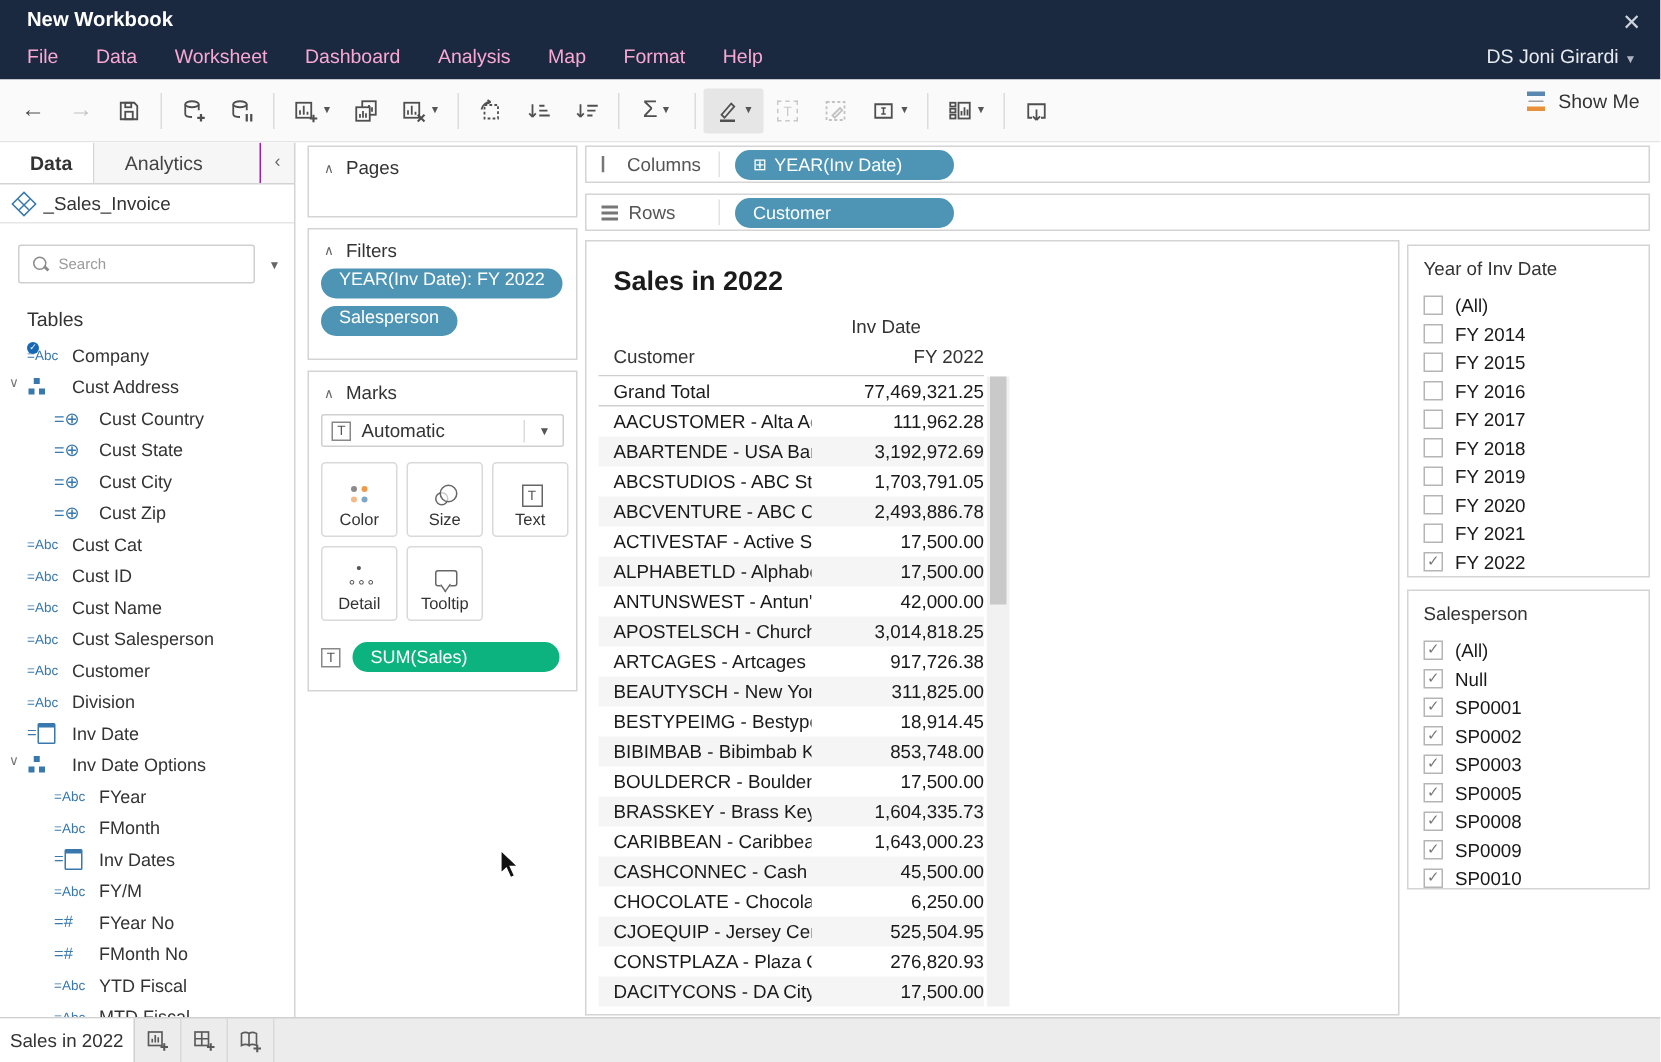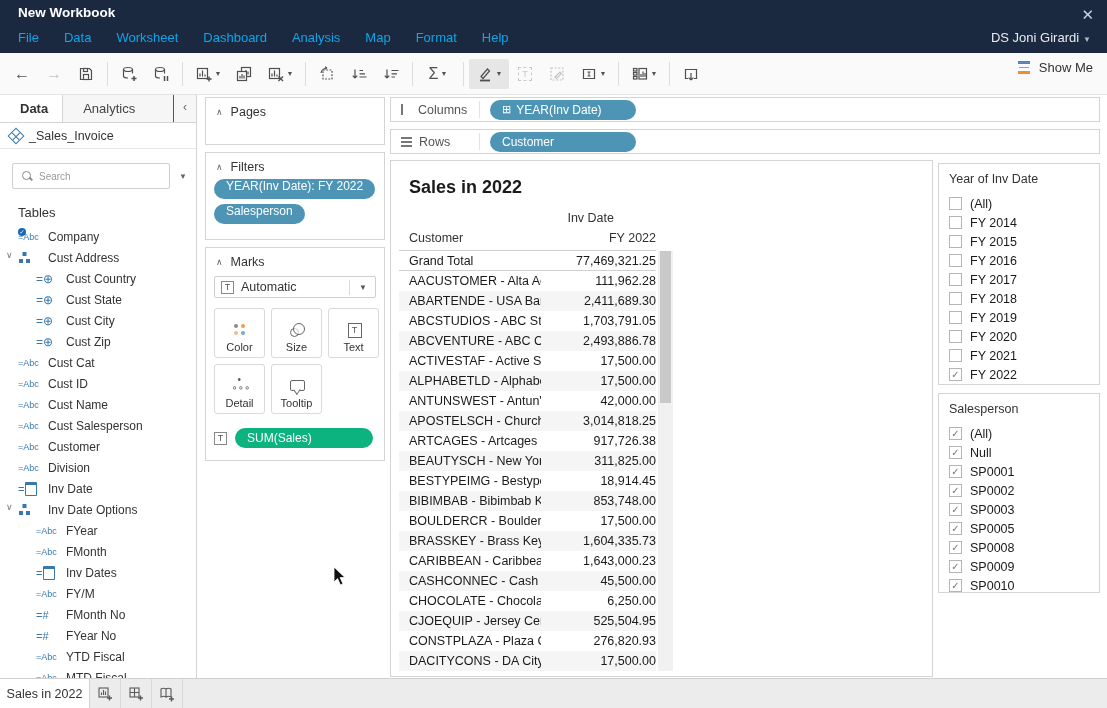--- a/index.html
+++ b/index.html
@@ -5,21 +5,21 @@
   * { margin:0; padding:0; box-sizing:border-box; }
   html,body { width:1107px; height:708px; overflow:hidden;
     font-family:"Liberation Sans", sans-serif; background:#fff; color:#333; }
   #app { position:relative; width:1107px; height:708px; }
 
   
   .titlebar { position:absolute; left:0; top:0; width:1107px; height:53px; background:#1b2940; }
   .wb-title { position:absolute; left:18px; top:5px; color:#fff; font-weight:bold; font-size:13.5px; }
   .close-btn { position:absolute; right:13px; top:6px; color:#cdd3dd; font-size:15px; cursor:default; }
   .menus { position:absolute; left:18px; top:30px; display:flex; gap:25px; }
-  .menu-item { color:#0ea5e9; font-size:13px; }
+  .menu-item { color:#f9a8d4; font-size:13px; }
   .account { position:absolute; right:16px; top:30px; color:#e7eaf0; font-size:13px; }
   .account .caret { font-size:8px; color:#aeb6c4; margin-left:4px; }
 
   
   .toolbar { position:absolute; left:0; top:53px; width:1107px; height:42px; background:#fafafa;
     border-bottom:1px solid #e4e4e4; display:flex; align-items:center; padding-left:6px; }
   .tbtn { width:32px; height:30px; display:flex; align-items:center; justify-content:center; border-radius:2px; position:relative; }
   .tbtn.wide { width:40px; }
   .tbtn svg { stroke:#4f4f4f; fill:none; stroke-width:1.2; }
   .tbtn.disabled svg, .tbtn.disabled .glyph { opacity:.32; }
@@ -440,27 +440,27 @@
           </div>
           <div class="field icon-abc ind-1">
 
             <span class="ficon"></span>
             <span class="flabel">FY/M</span>
 
           </div>
           <div class="field icon-num ind-1">
 
             <span class="ficon"></span>
+            <span class="flabel">FYear No</span>
+
+          </div>
+          <div class="field icon-num ind-1">
+
+            <span class="ficon"></span>
             <span class="flabel">FMonth No</span>
-
-          </div>
-          <div class="field icon-num ind-1">
-
-            <span class="ficon"></span>
-            <span class="flabel">FYear No</span>
 
           </div>
           <div class="field icon-abc ind-1">
 
             <span class="ficon"></span>
             <span class="flabel">YTD Fiscal</span>
 
           </div>
           <div class="field icon-abc ind-1">
 
@@ -562,21 +562,21 @@
       <div class="trow total">
             <span class="tcust">Grand Total</span>
             <span class="tval">77,469,321.25</span>
           </div>
           <div class="trow">
             <span class="tcust">AACUSTOMER - Alta Ace</span>
             <span class="tval">111,962.28</span>
           </div>
           <div class="trow">
             <span class="tcust">ABARTENDE - USA Barte..</span>
-            <span class="tval">2,411,689.30</span>
+            <span class="tval">3,192,972.69</span>
           </div>
           <div class="trow">
             <span class="tcust">ABCSTUDIOS - ABC Studi..</span>
             <span class="tval">1,703,791.05</span>
           </div>
           <div class="trow">
             <span class="tcust">ABCVENTURE - ABC Capit..</span>
             <span class="tval">2,493,886.78</span>
           </div>
           <div class="trow">

